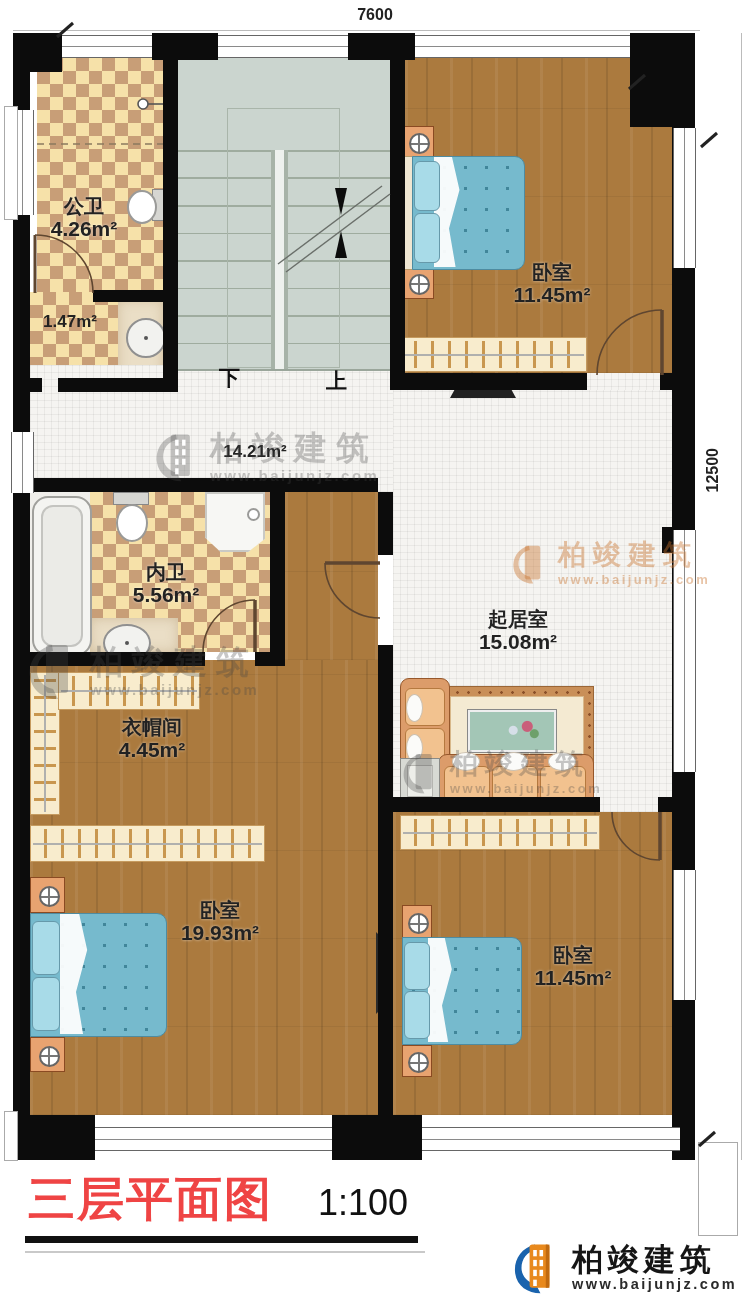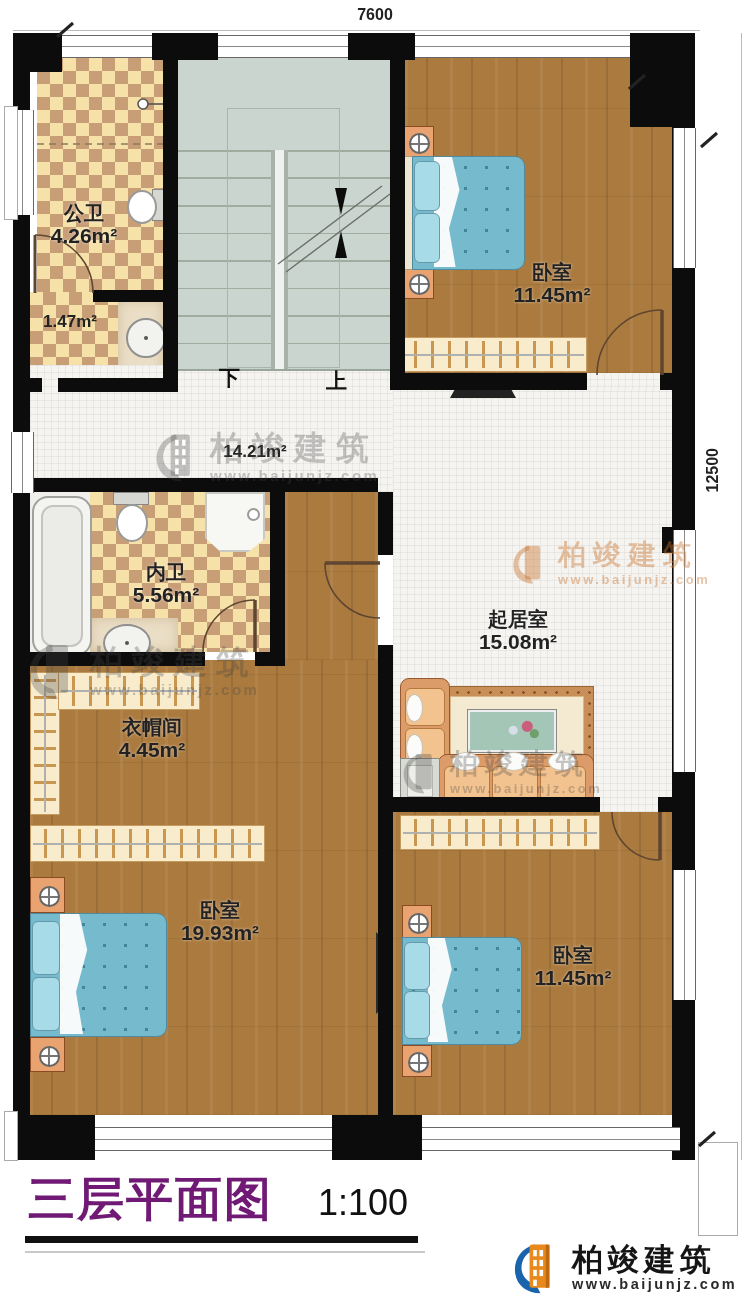--- a/index.html
+++ b/index.html
@@ -61,21 +61,21 @@
   .dim-line{background:#bbb;}
   
   .wm{position:absolute;display:flex;align-items:center;gap:8px;z-index:50;pointer-events:none;}
   .wm .wm-brand{font-size:33px;font-weight:bold;letter-spacing:9px;line-height:1;white-space:nowrap;}
   .wm .wm-url{font-size:15px;font-weight:bold;letter-spacing:2.5px;margin-top:3px;white-space:nowrap;}
   .wm-gray{color:rgba(70,70,70,.30);}
   .wm-orange{color:rgba(200,115,45,.42);}
   .wm-sm .wm-brand{font-size:28px;letter-spacing:7px;}
   .wm-sm .wm-url{font-size:13px;}
   
-  .tb-title{position:absolute;font-size:47px;font-weight:bold;color:#701a75;letter-spacing:2px;z-index:40;}
+  .tb-title{position:absolute;font-size:47px;font-weight:bold;color:#ef4444;letter-spacing:2px;z-index:40;}
   .tb-scale{position:absolute;font-size:36px;color:#111;z-index:40;}
   .tb-h{position:absolute;font-size:24px;color:#111;z-index:40;}
   .tb-a{position:absolute;font-size:23px;color:#111;z-index:40;}
   .logo{position:absolute;display:flex;align-items:center;gap:10px;z-index:40;}
   .logo-text .lt1{font-size:31px;font-weight:bold;color:#151515;letter-spacing:5px;line-height:1.05;white-space:nowrap;}
   .logo-text .lt2{font-size:14.5px;font-weight:bold;color:#2a2a2a;letter-spacing:2.5px;white-space:nowrap;}
   svg.overlay{position:absolute;left:0;top:0;z-index:35;pointer-events:none;}
 </style>
 </head>
 <body>
@@ -248,21 +248,21 @@
         <path d="M701,147 L717,133"></path>
         <path d="M699,1146 L715,1132"></path>
     </g>
   </svg>
 
   <div class="abs dim-line" style="left:13px;top:30px;width:687px;height:1px;"></div>
   <div class="abs dim-line" style="left:741px;top:33px;width:1px;height:1127px;"></div>
   <div class="dimtext" style="left:375px;top:6px;transform:translateX(-50%);">7600</div>
   <div class="dimtext" style="left:704px;top:448px;writing-mode:vertical-rl;transform:rotate(180deg);">12500</div>
 
-  <div class="rlabel" style="left:84px;top:202px;">
+  <div class="rlabel" style="left:84px;top:195px;">
     <div class="rname">公卫</div>
     <div class="rarea">4.26m²</div>
   </div>
   <div class="arealone" style="left:70px;top:312px;">1.47m²</div>
   <div class="rlabel" style="left:552px;top:261px;">
     <div class="rname">卧室</div>
     <div class="rarea">11.45m²</div>
   </div>
   <div class="arealone" style="left:255px;top:442px;">14.21m²</div>
   <div class="rlabel" style="left:166px;top:561px;">

